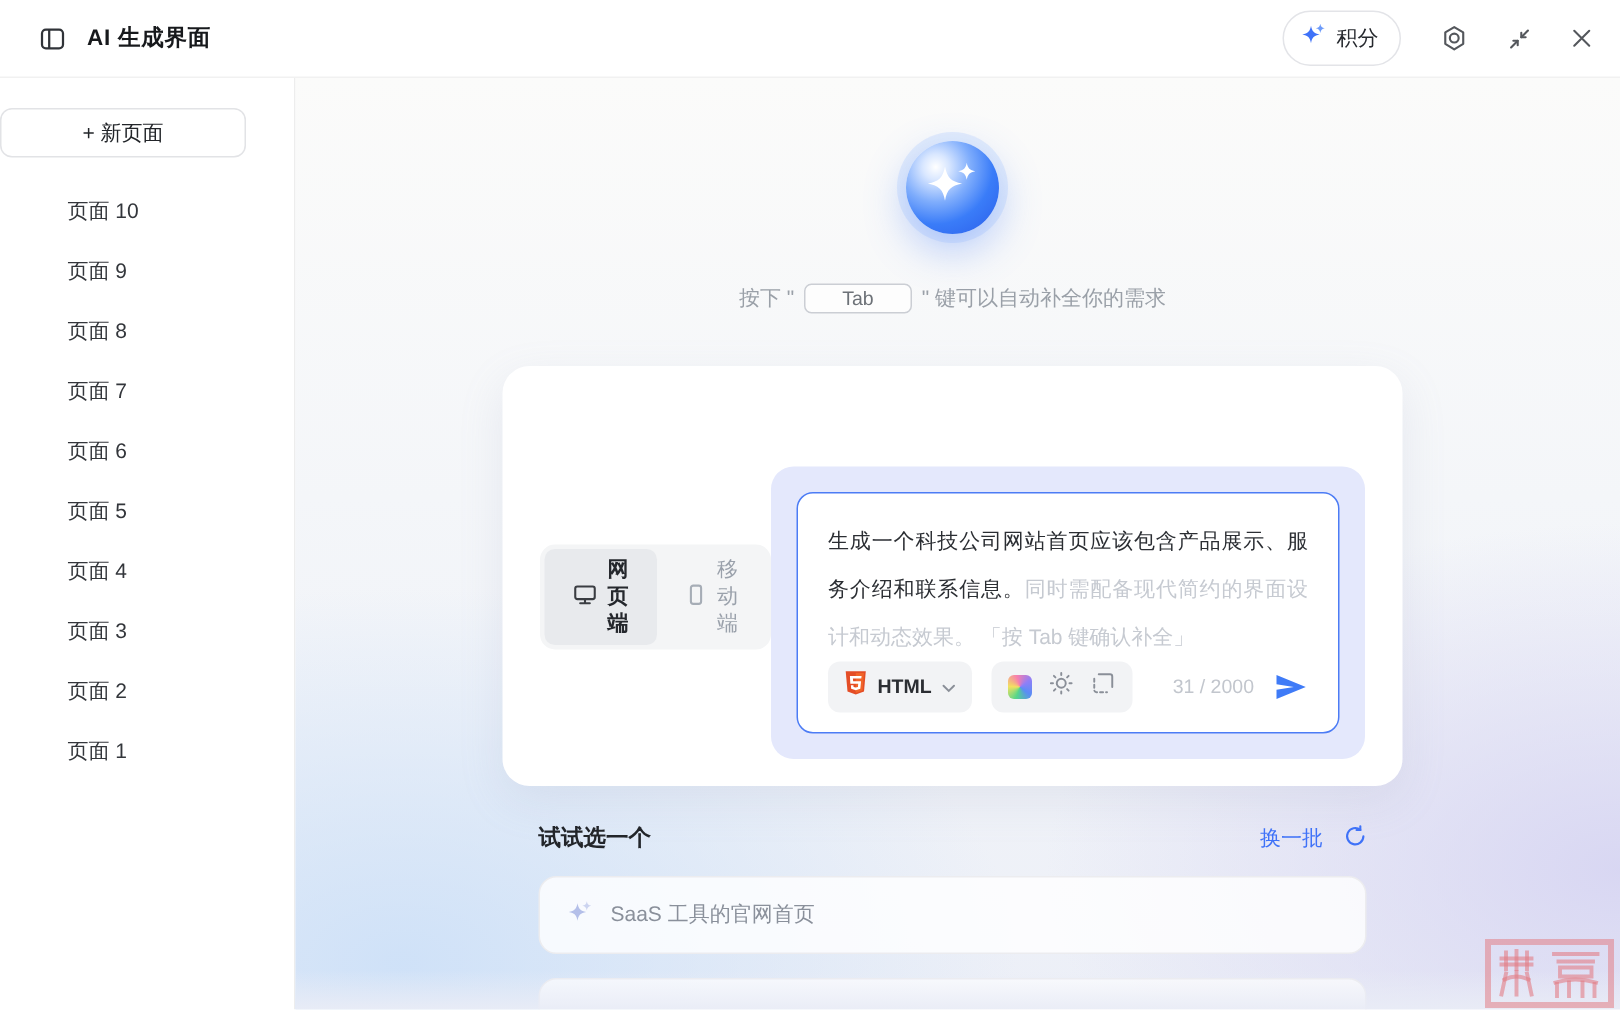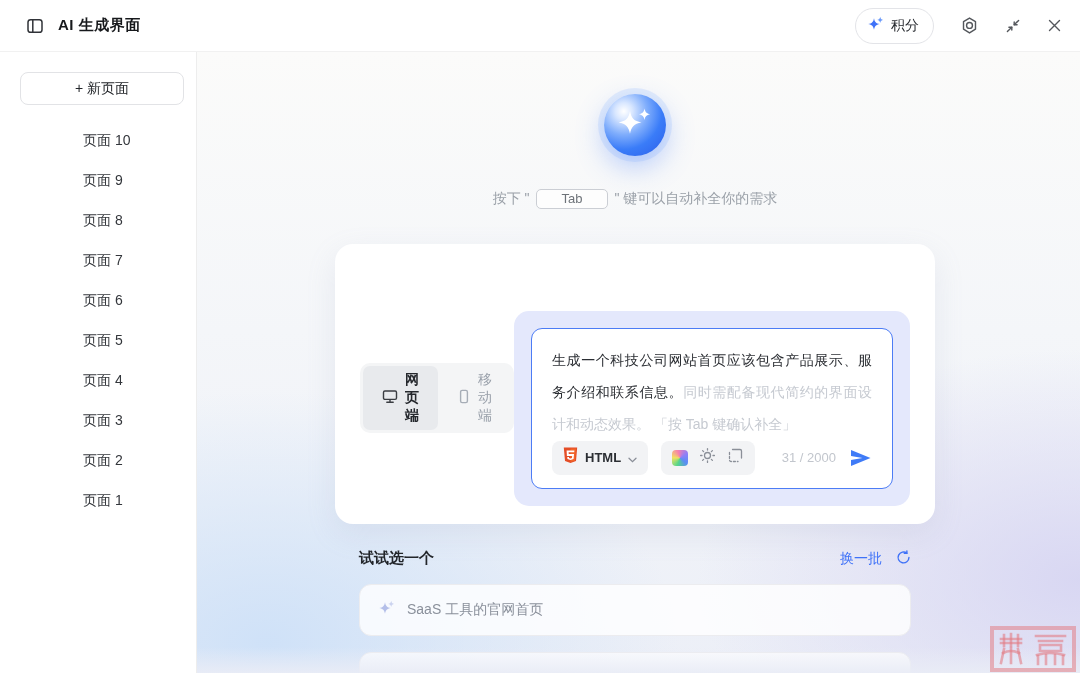--- a/index.html
+++ b/index.html
@@ -13,24 +13,24 @@
   .app-title { font-size:15px; font-weight:bold; color:#17191c; letter-spacing:.5px; }
   .header-right { margin-left:auto; display:flex; align-items:center; gap:26px; }
   .points-pill { display:flex; align-items:center; gap:6px; border:1px solid #e3e4e8; border-radius:999px;
                  padding:6px 14px 6px 11px; background:#fff; cursor:pointer; }
   .points-label { font-size:14px; color:#26292e; }
   .hicon { display:flex; align-items:center; justify-content:center; cursor:pointer; }
 
   
   .sidebar { position:absolute; top:52px; left:0; width:197px; height:621px; background:#fff;
              border-right:1px solid #ededed; }
-  .new-page-btn { margin:20px 16px 0 20px; width:164px; height:33px; border:1px solid #e2e3e6; border-radius:8px;
+  .new-page-btn { margin:20px 16px 0 0; width:164px; height:33px; border:1px solid #e2e3e6; border-radius:8px;
                   background:#fff; display:flex; align-items:center; justify-content:center;
                   font-size:14px; color:#222529; cursor:pointer; }
-  .page-list { margin-top:16px;margin-left:38px; }
+  .page-list { margin-top:16px; }
   .page-item { height:40px; display:flex; align-items:center; padding-left:45px; font-size:14px; color:#33363b; cursor:pointer; }
 
   
   .main { position:absolute; top:52px; left:197px; width:883px; height:621px; overflow:hidden;
           background:
             radial-gradient(75% 65% at 8% 95%, rgba(202,223,248,.85), rgba(202,223,248,0) 62%),
             radial-gradient(70% 60% at 100% 85%, rgba(214,212,242,.9), rgba(214,212,242,0) 62%),
             linear-gradient(#fbfbfa 0%, #f4f6f9 45%, #eceff7 100%); }
   .content { position:absolute; left:138px; top:0; width:600px; display:flex; flex-direction:column; align-items:center; }
 

